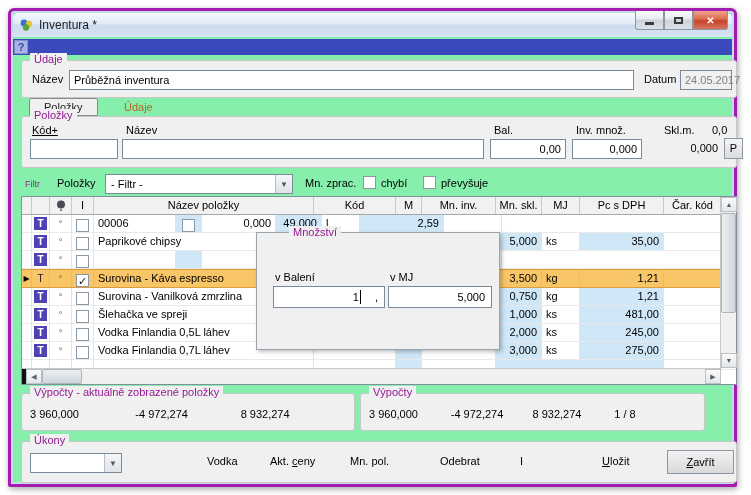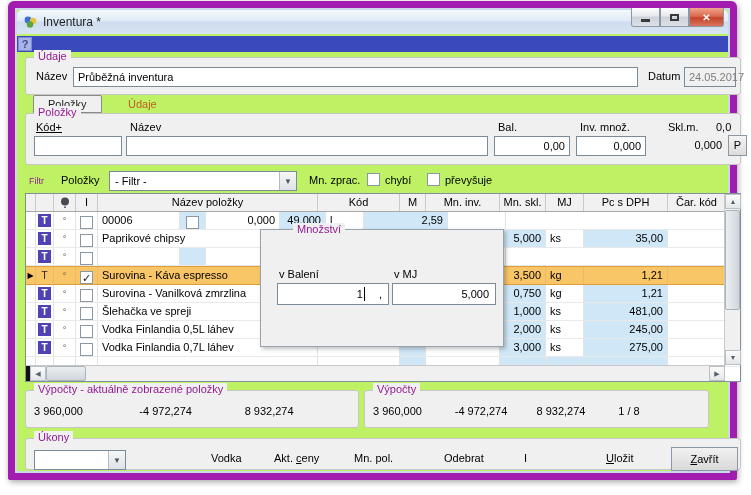--- a/index.html
+++ b/index.html
@@ -1,18 +1,18 @@
 <!DOCTYPE html>
 <html><head>
 <meta charset="utf-8">
 <style>
   * { margin:0; padding:0; box-sizing:border-box; }
   html,body { width:751px; height:495px; background:#ffffff; font-family:"Liberation Sans", sans-serif; font-size:11px; color:#000; overflow:hidden; }
-  .window { position:absolute; left:8px; top:1px; width:729px; height:479px; background:#bef264;
-            border:7px solid #a21caf; border-radius:6px 6px 2px 2px;
+  .window { position:absolute; left:8px; top:8px; width:729px; height:479px; background:#86efac;
+            border:3px solid #a21caf; border-radius:6px 6px 2px 2px;
             box-shadow:0 0 0 2px #c9d9ea inset, 1px 2px 6px rgba(0,0,0,.35); }
   
   .titlebar { position:absolute; left:2px; top:2px; right:2px; height:24px; border-radius:5px 5px 0 0;
               background:linear-gradient(#f4f8fc, #dfeaf6 45%, #cddcee 50%, #d7e4f2);
               display:flex; align-items:center; padding-left:6px; }
   .titletext { font-size:12px; color:#1d1d1d; margin-left:5px; }
   .winbtns { position:absolute; right:6px; top:0px; display:flex; }
   .winbtn { width:29px; height:19px; border:1px solid #8b97a5; border-top:none; display:flex; align-items:center; justify-content:center;
             background:linear-gradient(#fdfdfd,#e6e9ed 45%,#ccd2da 50%,#dde2e8); color:#333; font-size:9px; }
   .winbtn.min { border-radius:0 0 0 3px; }
@@ -344,21 +344,21 @@
   <div class="group" style="left:349px; top:382px; width:345px; height:38px;">
     <span class="grouplabel">Výpočty</span>
     <div style="position:absolute; left:8px; right:8px; top:14px; display:flex;">
       <span class="calcval">3 960,000</span>
       <span class="calcval">-4 972,274</span>
       <span class="calcval">8 932,274</span>
       <span class="calcval">1 / 8</span>
     </div>
   </div>
 
-  <div class="group" style="left:10px; top:430px; width:716px; height:32px;">
+  <div class="group" style="left:10px; top:430px; width:716px; height:42px;">
     <span class="grouplabel">Úkony</span>
     <div class="select" style="position:absolute; left:8px; top:11px; width:92px;">
       <span></span>
       <div class="selbtn">▼</div>
     </div>
     <button class="flatbtn" style="position:absolute; left:185px; top:13px;">Vodka</button>
     <button class="flatbtn" style="position:absolute; left:248px; top:13px;"><span>Akt. </span><span class="u">c</span><span>eny</span></button>
     <button class="flatbtn" style="position:absolute; left:328px; top:13px;">Mn. pol.</button>
     <button class="flatbtn" style="position:absolute; left:418px; top:13px;">Odebrat</button>
     <button class="flatbtn" style="position:absolute; left:498px; top:13px;">I</button>

